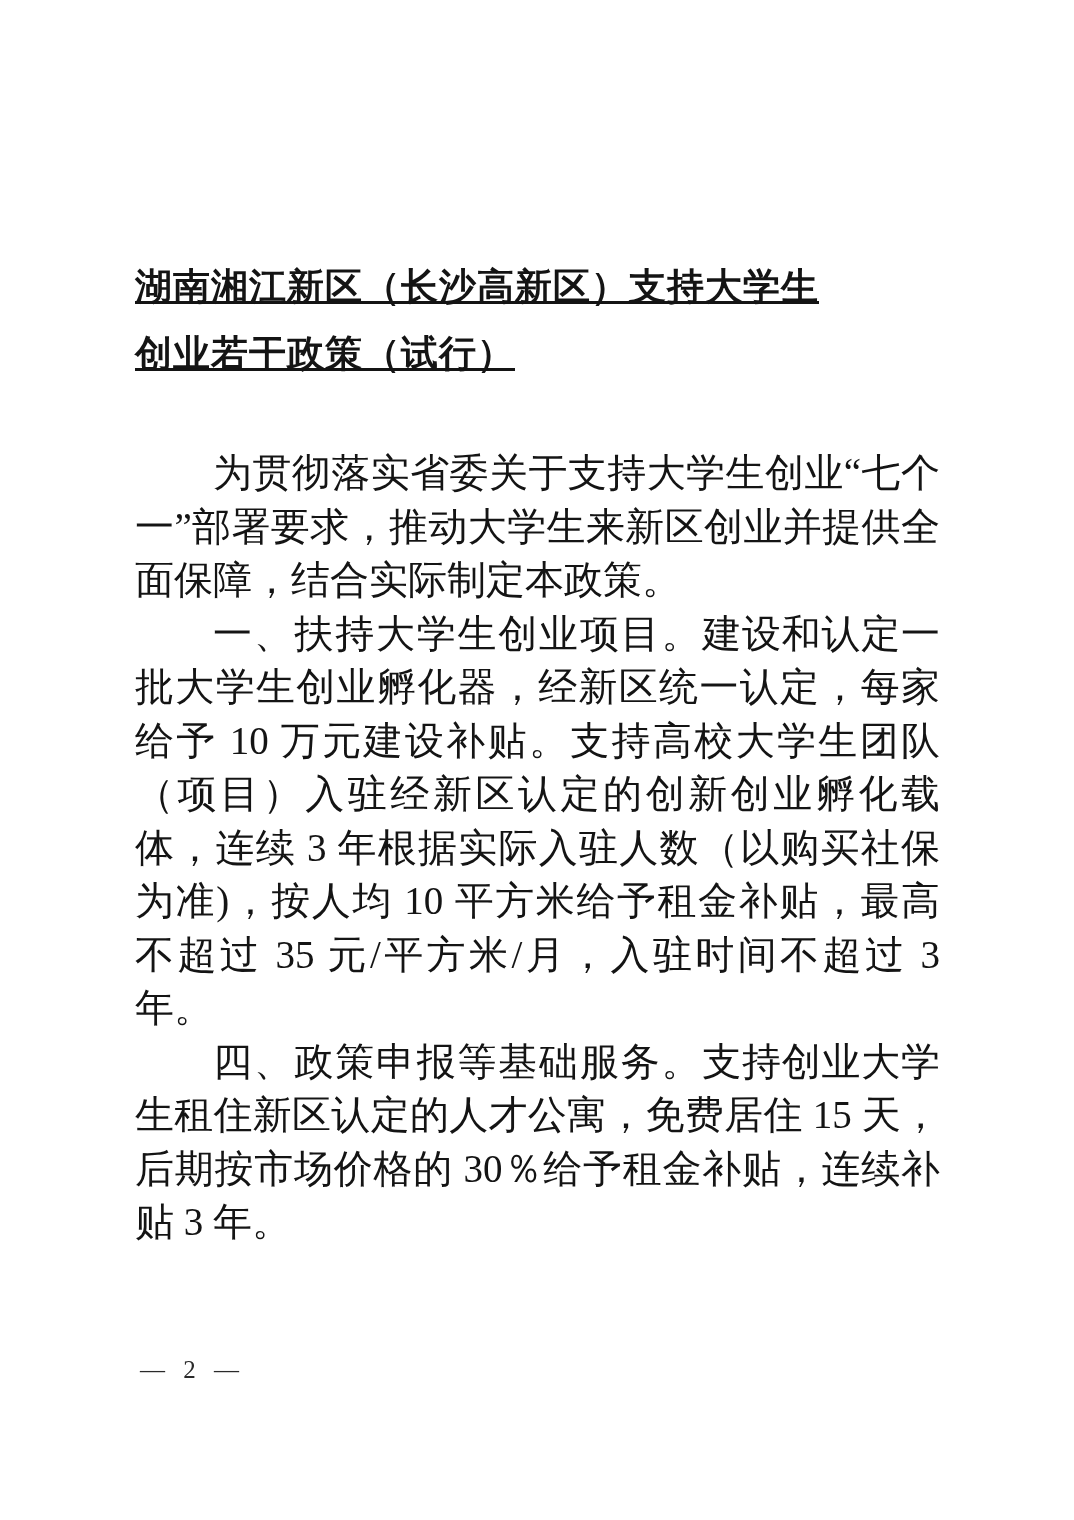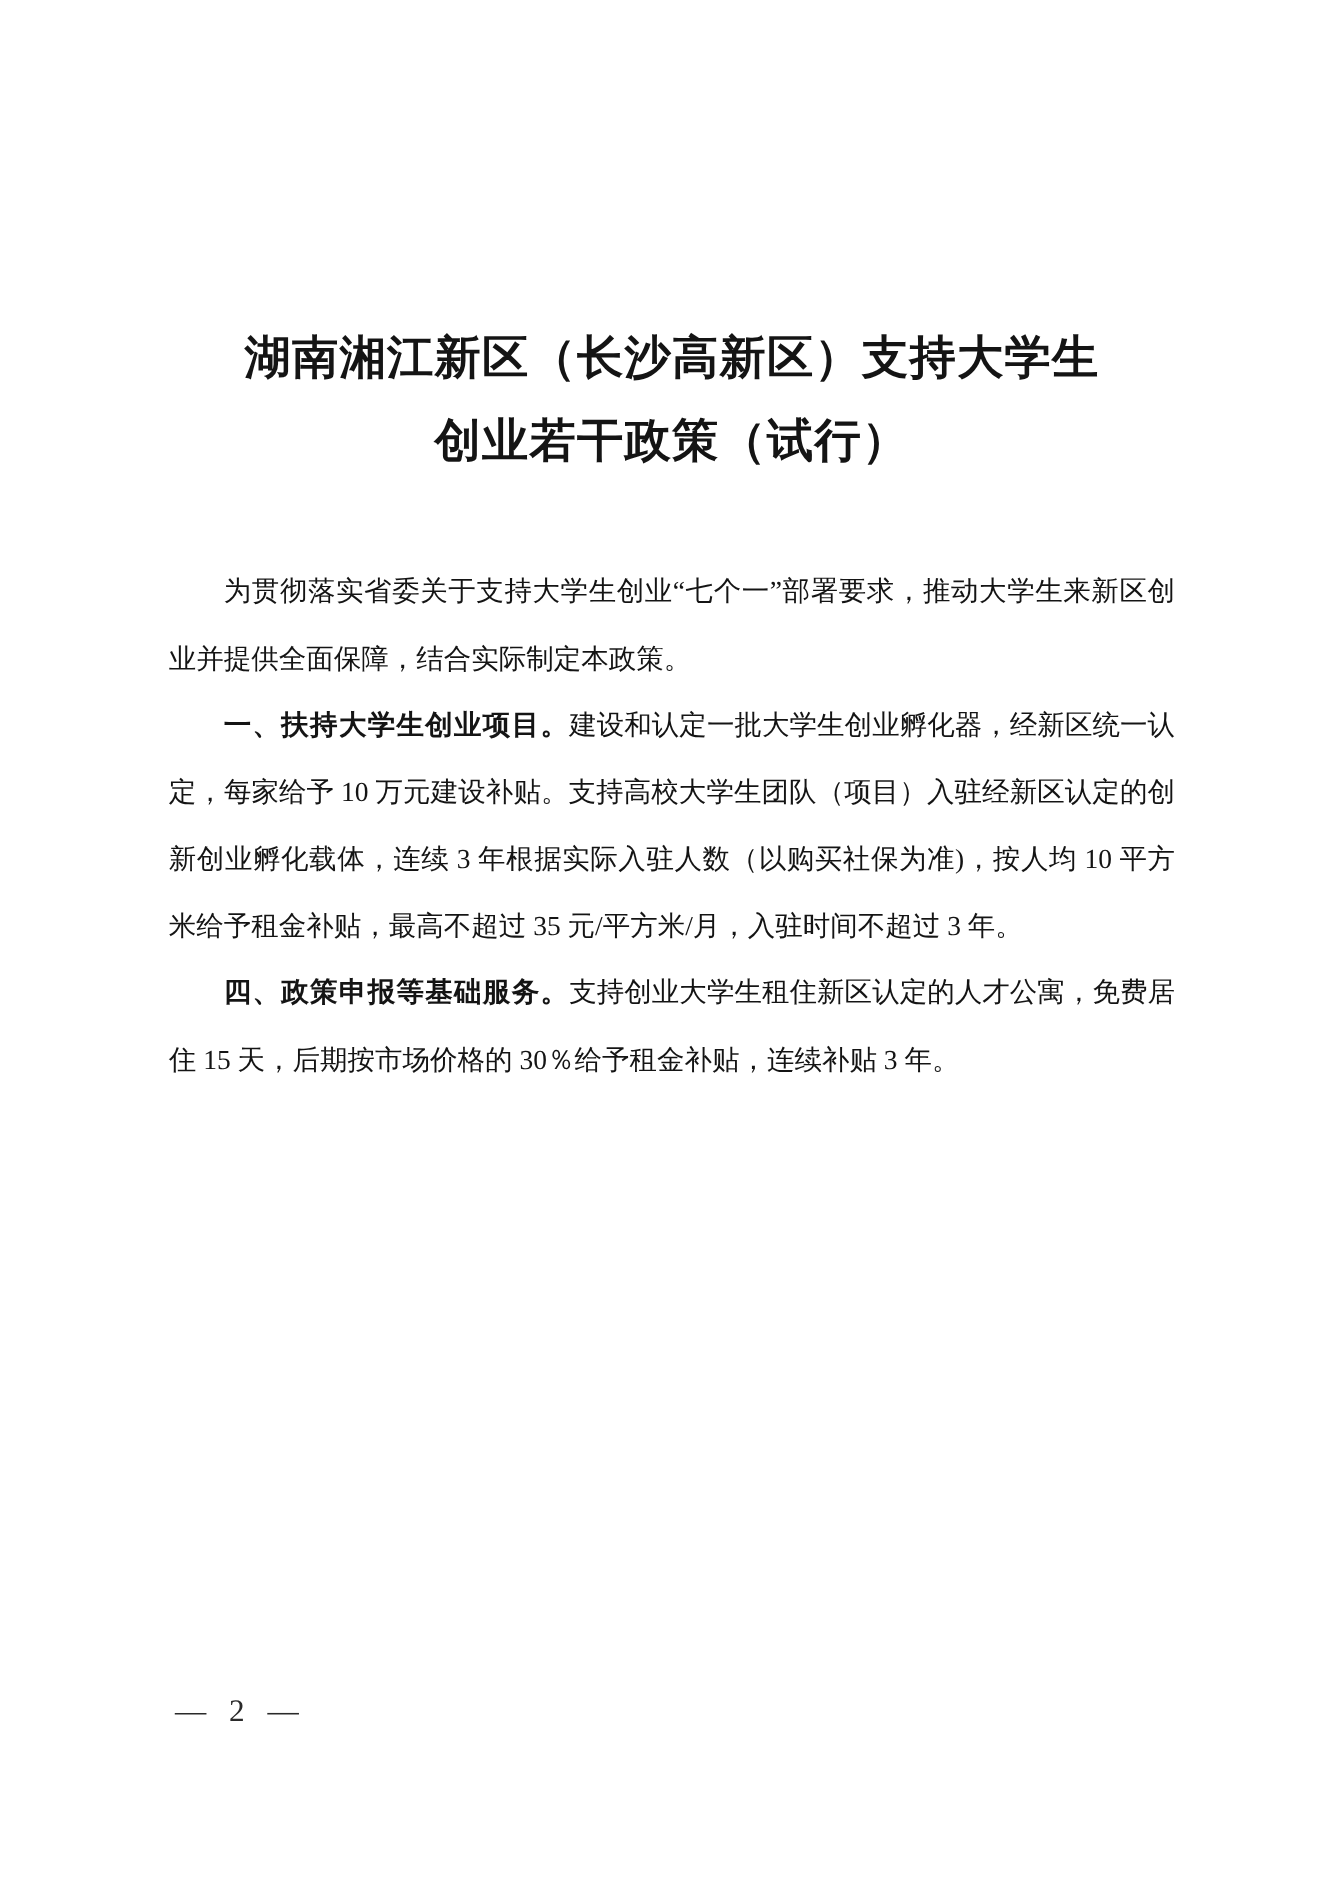--- a/index.html
+++ b/index.html
@@ -20,38 +20,39 @@
     left: 135px;
     top: 0;
     width: 805px;
     height: 1520px;
   }
   .doc-title {
     padding-top: 253px;
     font-size: 37px;
     line-height: 67px;
     font-weight: bold;
-    text-align: center;
+    text-align: left;
     letter-spacing: 1px;
     font-family: "Liberation Serif", "DejaVu Serif", serif;
+    text-decoration: underline;
   }
   .doc-body {
     margin-top: 59px;
-    font-size: 22px;
+    font-size: 39px;
     line-height: 53.5px;
     text-align: justify;
     font-family: "Liberation Serif", "DejaVu Serif", serif;
   }
   .doc-body p {
     margin: 0;
     padding: 0;
     text-indent: 2em;
   }
   .para-lead {
-    font-weight: bold;
+    font-weight: normal;
     font-family: "Liberation Sans", "DejaVu Sans", sans-serif;
     letter-spacing: 1px;
   }
   .para-text {
     font-weight: normal;
   }
   .page-footer {
     position: absolute;
     left: 140px;
     top: 1355px;

